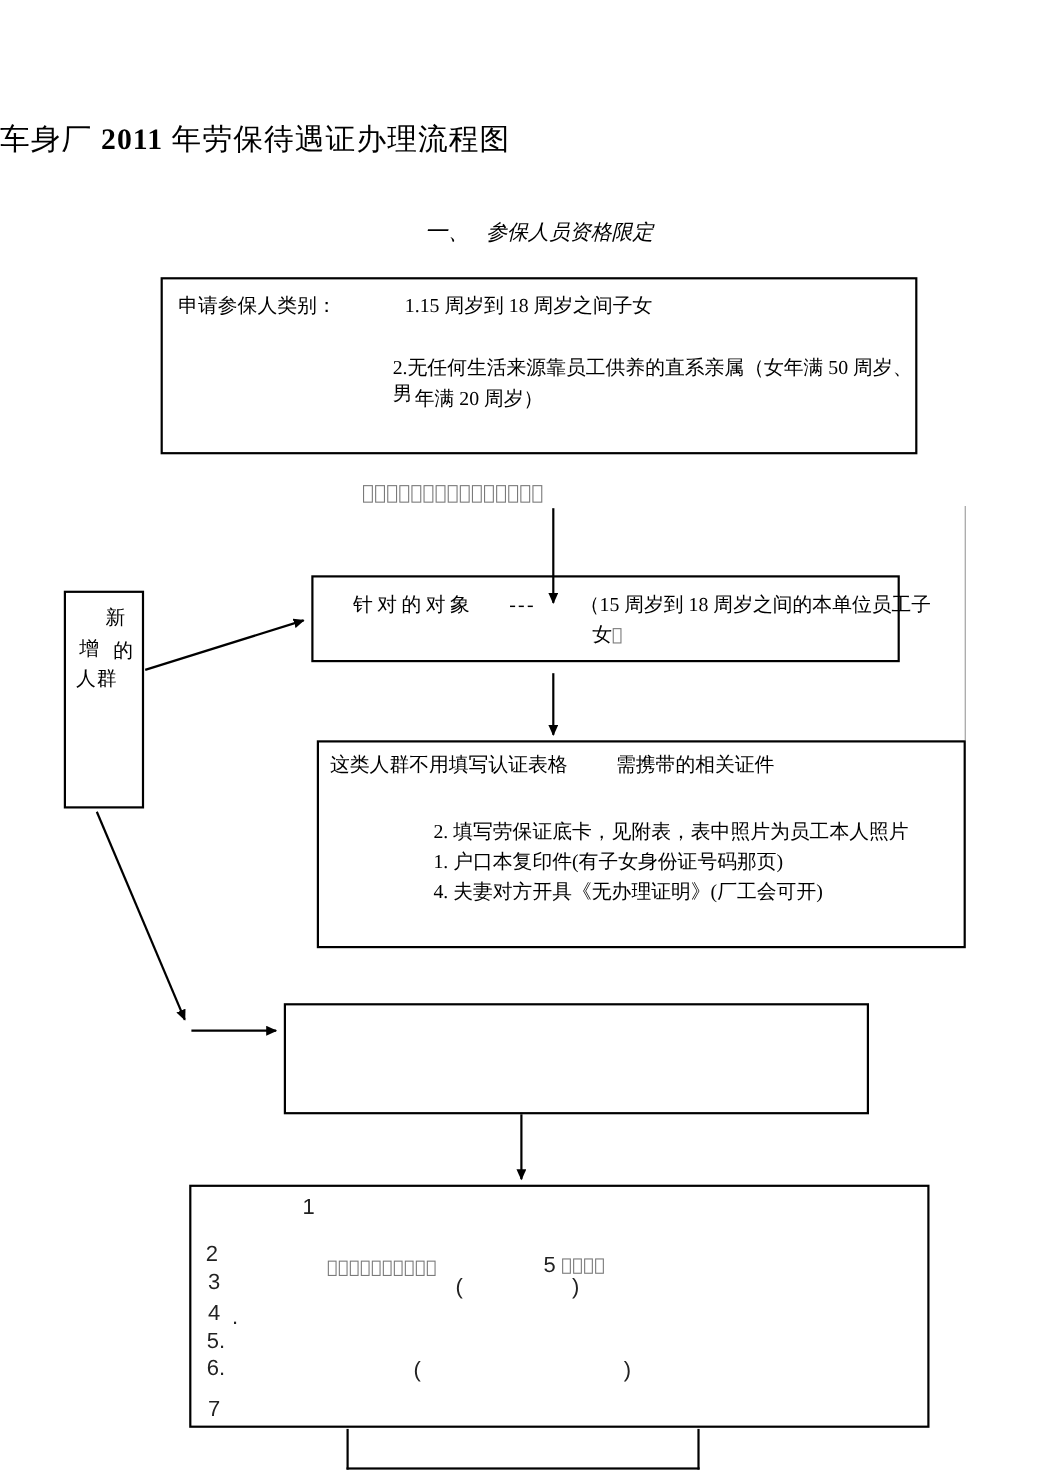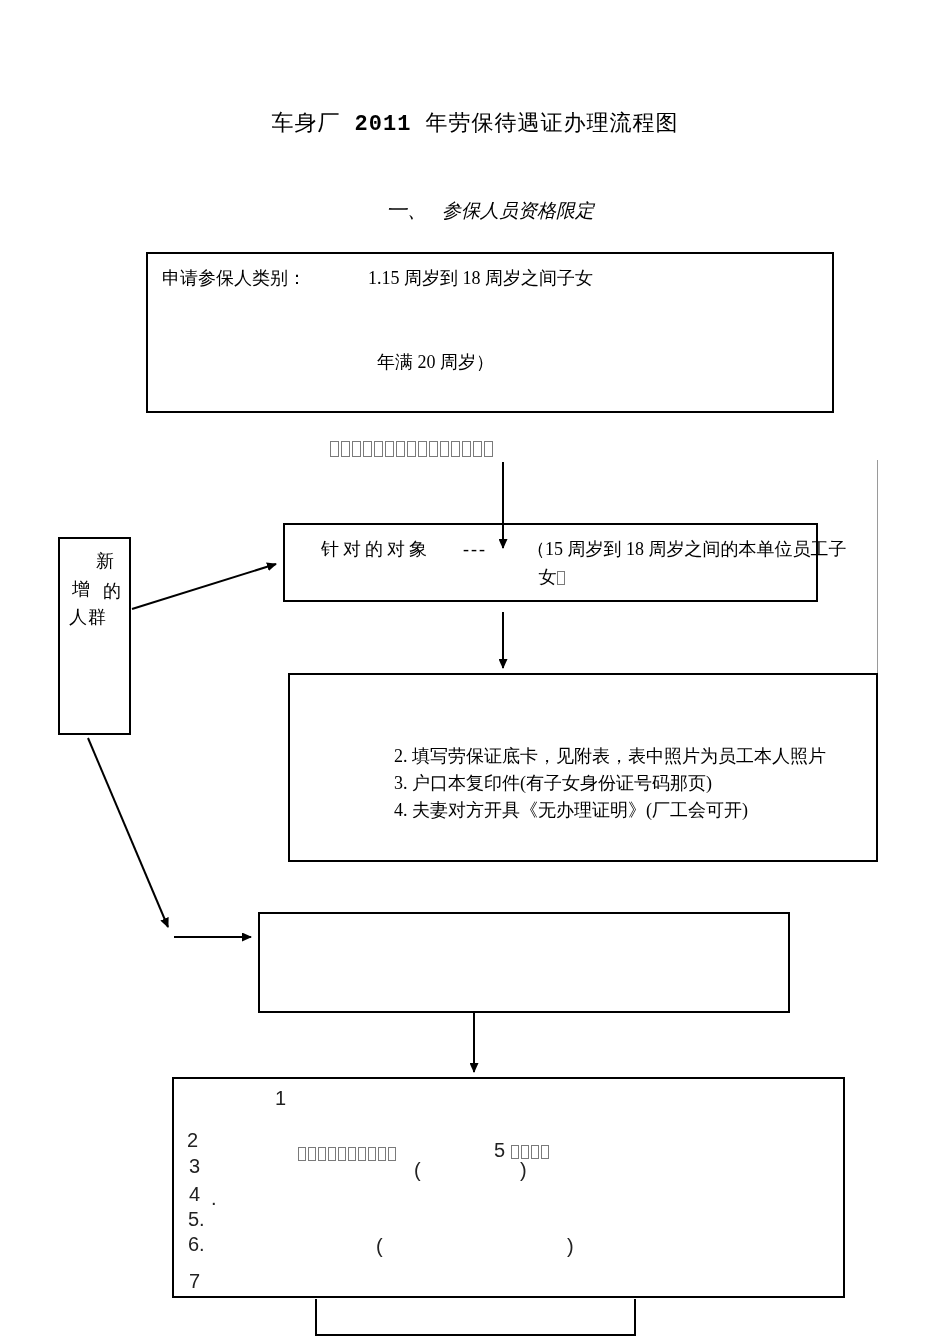--- a/index.html
+++ b/index.html
@@ -1,20 +1,20 @@
 <!DOCTYPE html>
 <html><head>
 <meta charset="utf-8">
 <style>
   html,body{margin:0;padding:0;background:#fff;}
   #page{position:relative;width:950px;height:1344px;background:#ffffff;overflow:hidden;
         font-family:"Liberation Serif","DejaVu Serif",serif;color:#000;}
   .abs{position:absolute;}
   
-  #title{top:108px;left:0;width:950px;text-align:center;font-size:22px;letter-spacing:1px;font-family:Liberation Mono, monospace;}
+  #title{top:108px;left:0;width:950px;text-align:left;font-size:27px;letter-spacing:1px;}
   #title .year{font-weight:bold;}
   #subtitle{top:196px;left:15px;width:950px;text-align:center;font-size:19px;font-style:italic;}
   #subtitle .numeral{font-size:21px;margin-right:14px;}
   
   .box{position:absolute;border:2px solid #000;background:#fff;box-sizing:border-box;}
   #applicant-box{left:146px;top:252px;width:688px;height:161px;font-size:18px;}
   #applicant-box .l1{position:absolute;left:14px;top:12px;}
   #applicant-box .l1 .item1{margin-left:62px;text-align:right;}
   #applicant-box .l2{position:absolute;left:209px;top:68px;}
   #applicant-box .l3{position:absolute;left:229px;top:96px;}
@@ -55,20 +55,21 @@
     <span>车身厂 </span><span class="year">2011</span><span> 年劳保待遇证办理流程图</span>
   </div>
   <div class="abs" id="subtitle">
     <span class="numeral">一、</span><span>参保人员资格限定</span>
   </div>
 
   <div class="box" id="applicant-box">
     <div class="l1">
       <span>申请参保人类别：</span><span class="item1">1.15 周岁到 18 周岁之间子女</span>
     </div>
+    <div class="l2">2.无任何生活来源靠员工供养的直系亲属（女年满 50 周岁、男</div>
     <div class="l3">年满 20 周岁）</div>
   </div>
 
   <div class="abs" id="missing-line">
       <span class="tofu"></span>
       <span class="tofu"></span>
       <span class="tofu"></span>
       <span class="tofu"></span>
       <span class="tofu"></span>
       <span class="tofu"></span>
@@ -95,22 +96,25 @@
   <div class="box" id="target-box">
     <div class="row1">
       <span class="label">针对的对象</span><span class="dashes">---</span><span class="t1">（15 周岁到 18 周岁之间的本单位员工子</span>
     </div>
     <div class="row2">
       <span>女</span><span><span class="tofu tofu-sm"></span></span>
     </div>
   </div>
 
   <div class="box" id="requirements-box">
+    <div class="hdr">
+      <span>这类人群不用填写认证表格</span><span class="right">需携带的相关证件</span>
+    </div>
     <div class="item" style="top:69px;">2.  填写劳保证底卡，见附表，表中照片为员工本人照片</div>
-    <div class="item" style="top:96px;">3. 户口本复印件(有子女身份证号码那页)</div>
+    <div class="item" style="top:96px;">1. 户口本复印件(有子女身份证号码那页)</div>
     <div class="item" style="top:123px;">4. 夫妻对方开具《无办理证明》(厂工会可开)</div>
   </div>
 
   <div class="box" id="empty-box"></div>
 
   <div class="box" id="process-box">
     <div class="pl" style="left:101px;top:8px;">1</div>
     <div class="pl" style="left:13px;top:50px;">2</div>
     <div class="pl" style="left:124px;top:62px;"><span class="tofu tofu-sm"></span><span class="tofu tofu-sm"></span><span class="tofu tofu-sm"></span><span class="tofu tofu-sm"></span><span class="tofu tofu-sm"></span><span class="tofu tofu-sm"></span><span class="tofu tofu-sm"></span><span class="tofu tofu-sm"></span><span class="tofu tofu-sm"></span><span class="tofu tofu-sm"></span></div>
     <div class="pl" style="left:320px;top:60px;">

